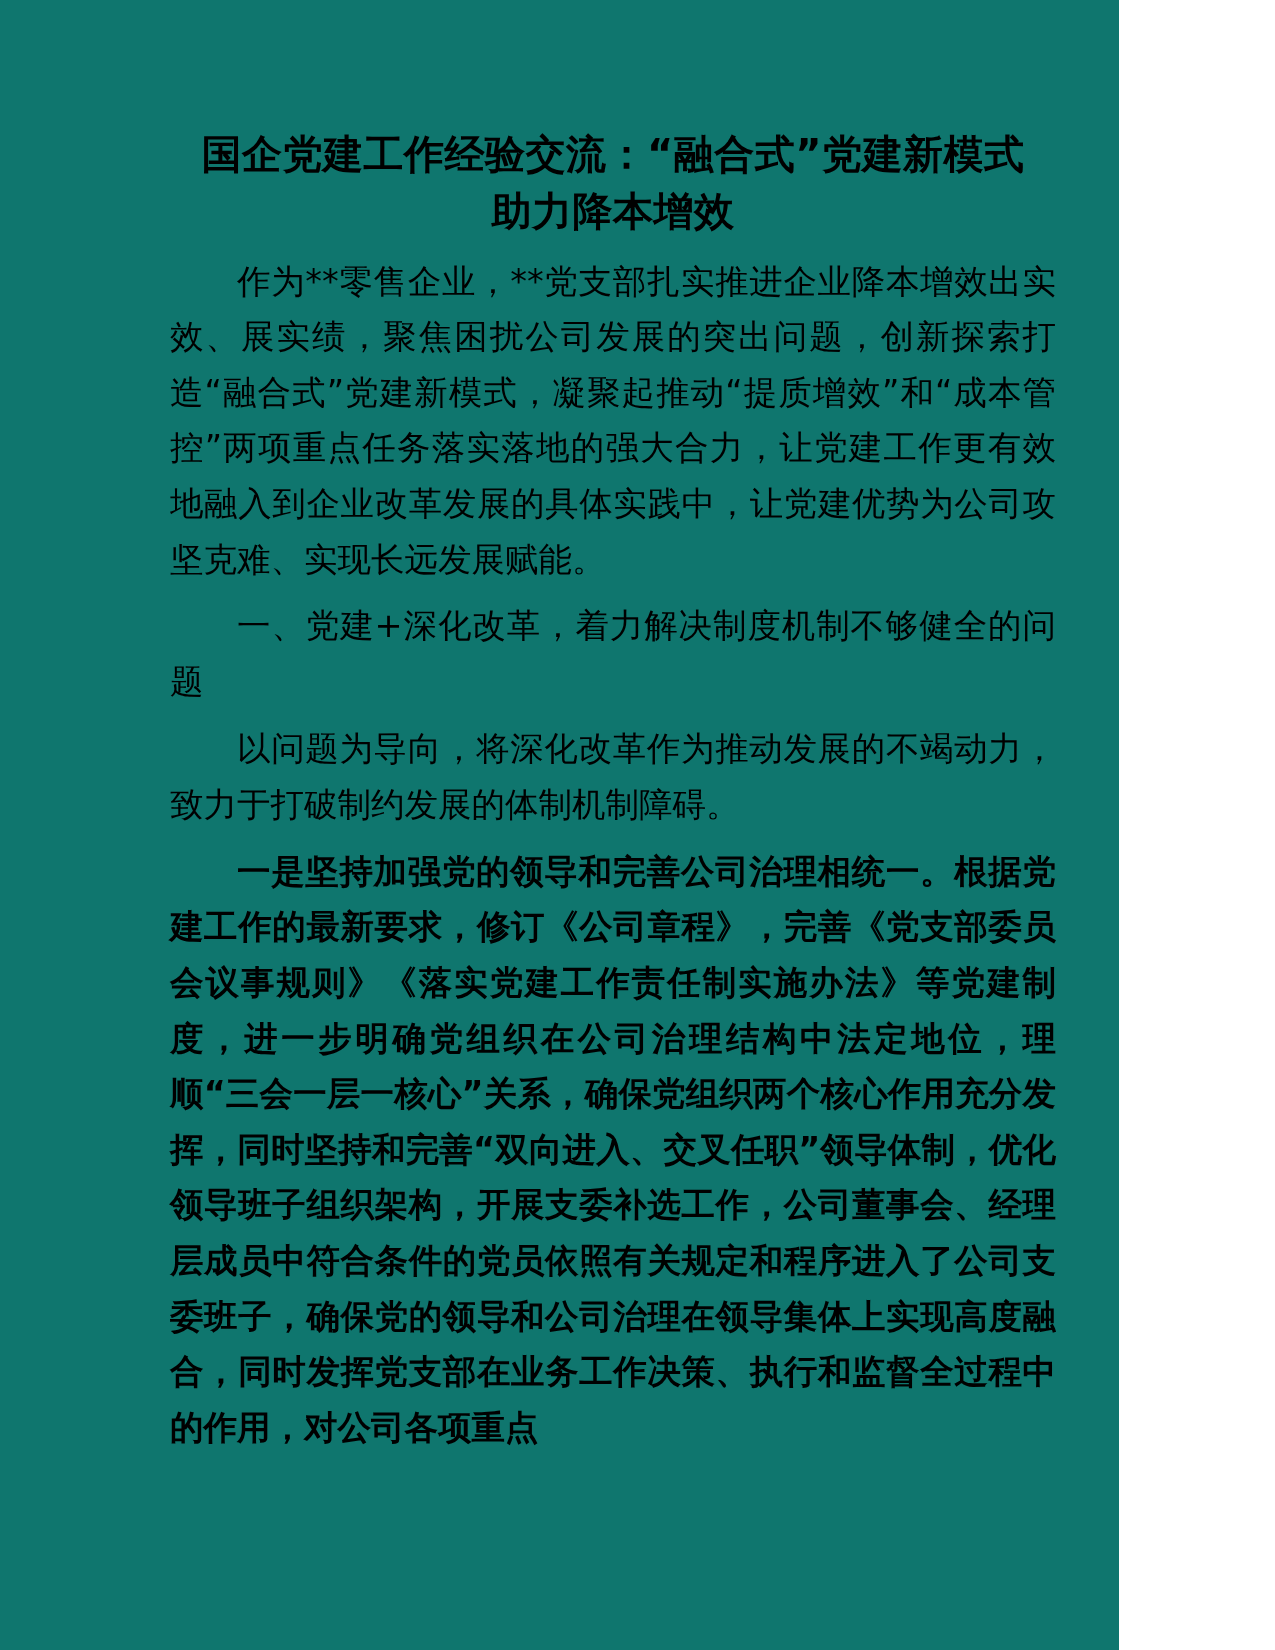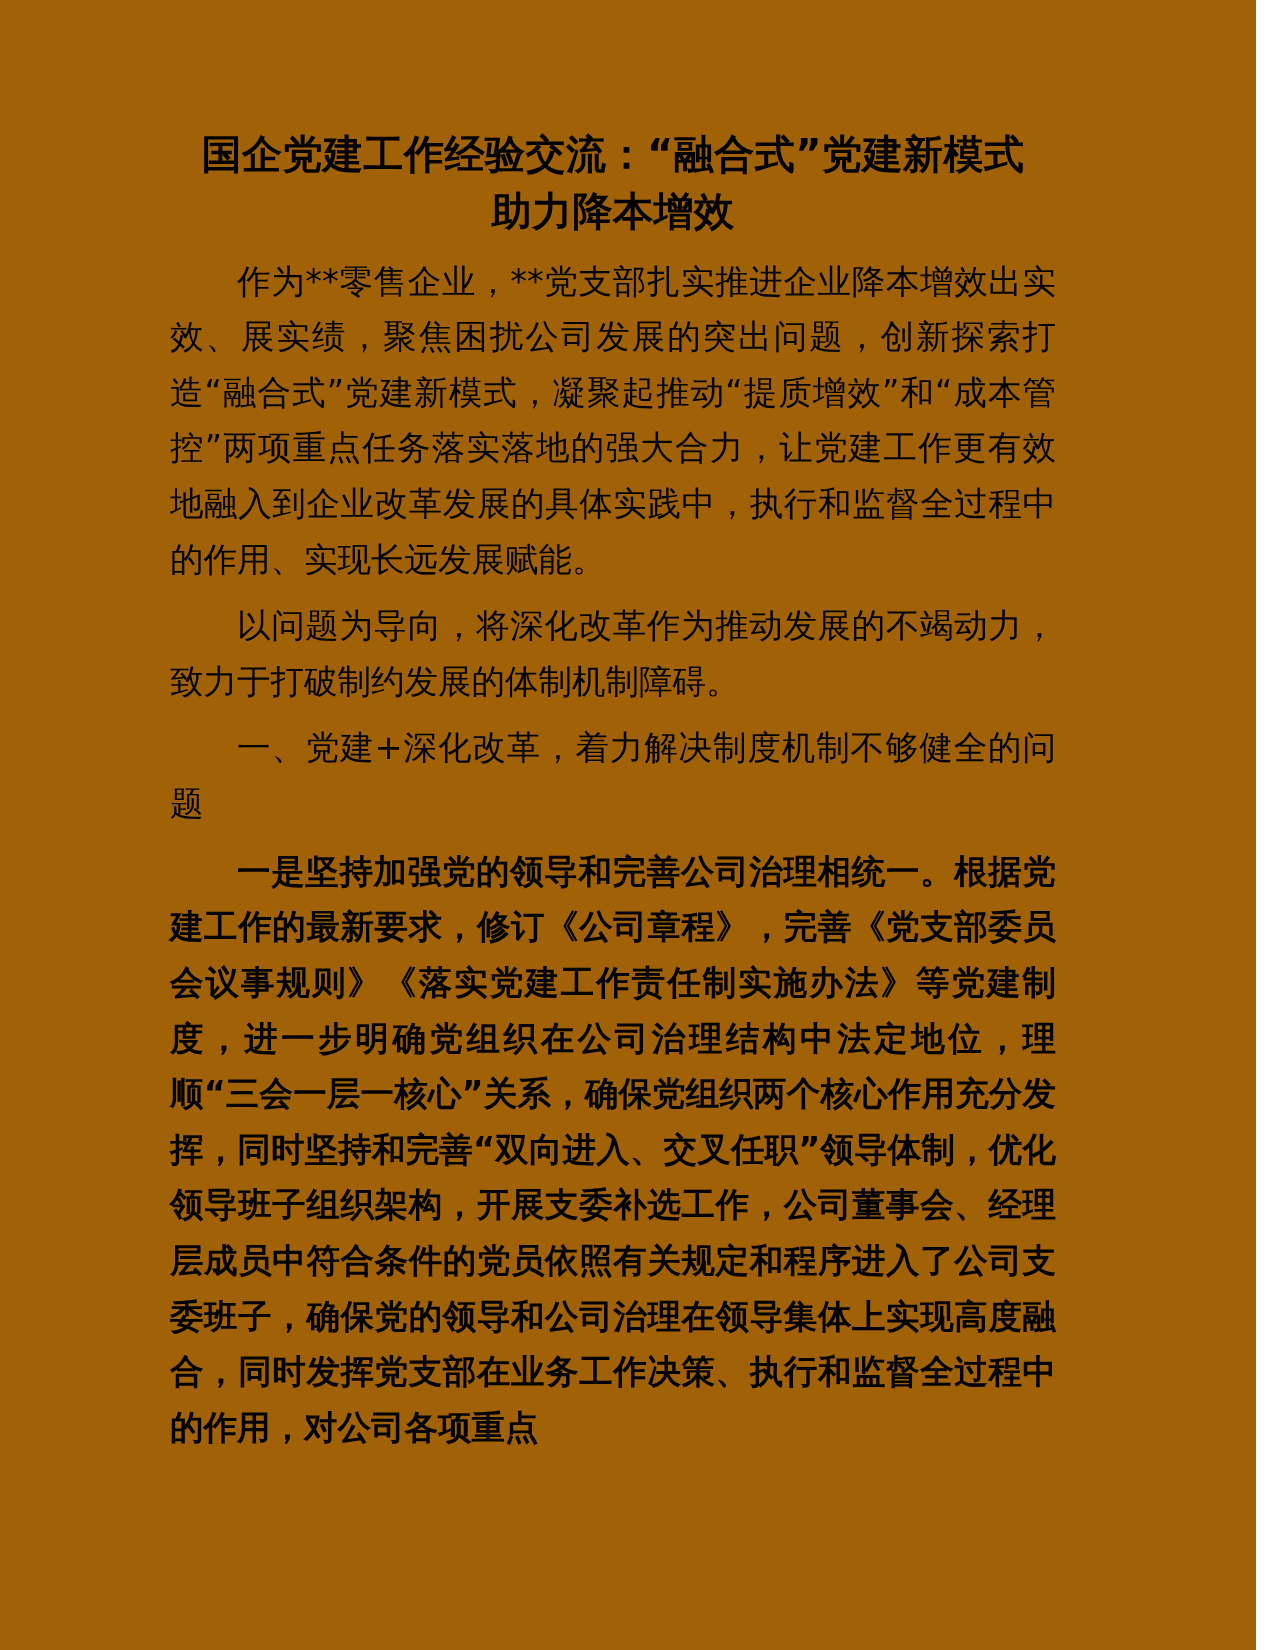--- a/index.html
+++ b/index.html
@@ -6,23 +6,23 @@
     margin: 0;
     padding: 0;
     background: #ffffff;
   }
   body {
     font-family: "DejaVu Sans", "Liberation Sans", sans-serif;
     color: #000000;
   }
   .page {
     position: relative;
-    width: 1256px;
+    width: 1119px;
     height: 1650px;
-    background: #a16207;
+    background: #0f766e;
     overflow: hidden;
     box-sizing: border-box;
     padding-left: 24px;
   }
   .content {
     position: absolute;
     left: 170px;
     top: 126px;
     width: 886px;
   }
@@ -56,22 +56,22 @@
   }
 </style>
 </head>
 <body>
 
 <div class="page">
   <div class="content">
 
     <h1 class="doc-title">国企党建工作经验交流：“融合式”党建新模式助力降本增效</h1>
 
-    <p class="para">作为**零售企业，**党支部扎实推进企业降本增效出实效、展实绩，聚焦困扰公司发展的突出问题，创新探索打造“融合式”党建新模式，凝聚起推动“提质增效”和“成本管控”两项重点任务落实落地的强大合力，让党建工作更有效地融入到企业改革发展的具体实践中，执行和监督全过程中的作用、实现长远发展赋能。</p>
+    <p class="para">作为**零售企业，**党支部扎实推进企业降本增效出实效、展实绩，聚焦困扰公司发展的突出问题，创新探索打造“融合式”党建新模式，凝聚起推动“提质增效”和“成本管控”两项重点任务落实落地的强大合力，让党建工作更有效地融入到企业改革发展的具体实践中，让党建优势为公司攻坚克难、实现长远发展赋能。</p>
+
+    <p class="para heading-para">一、党建+深化改革，着力解决制度机制不够健全的问题</p>
 
     <p class="para">以问题为导向，将深化改革作为推动发展的不竭动力，致力于打破制约发展的体制机制障碍。</p>
-
-    <p class="para heading-para">一、党建+深化改革，着力解决制度机制不够健全的问题</p>
 
     <p class="para clipped">一是坚持加强党的领导和完善公司治理相统一。根据党建工作的最新要求，修订《公司章程》，完善《党支部委员会议事规则》《落实党建工作责任制实施办法》等党建制度，进一步明确党组织在公司治理结构中法定地位，理顺“三会一层一核心”关系，确保党组织两个核心作用充分发挥，同时坚持和完善“双向进入、交叉任职”领导体制，优化领导班子组织架构，开展支委补选工作，公司董事会、经理层成员中符合条件的党员依照有关规定和程序进入了公司支委班子，确保党的领导和公司治理在领导集体上实现高度融合，同时发挥党支部在业务工作决策、执行和监督全过程中的作用，对公司各项重点</p>
 
   </div>
 </div>
 
 </body></html>

